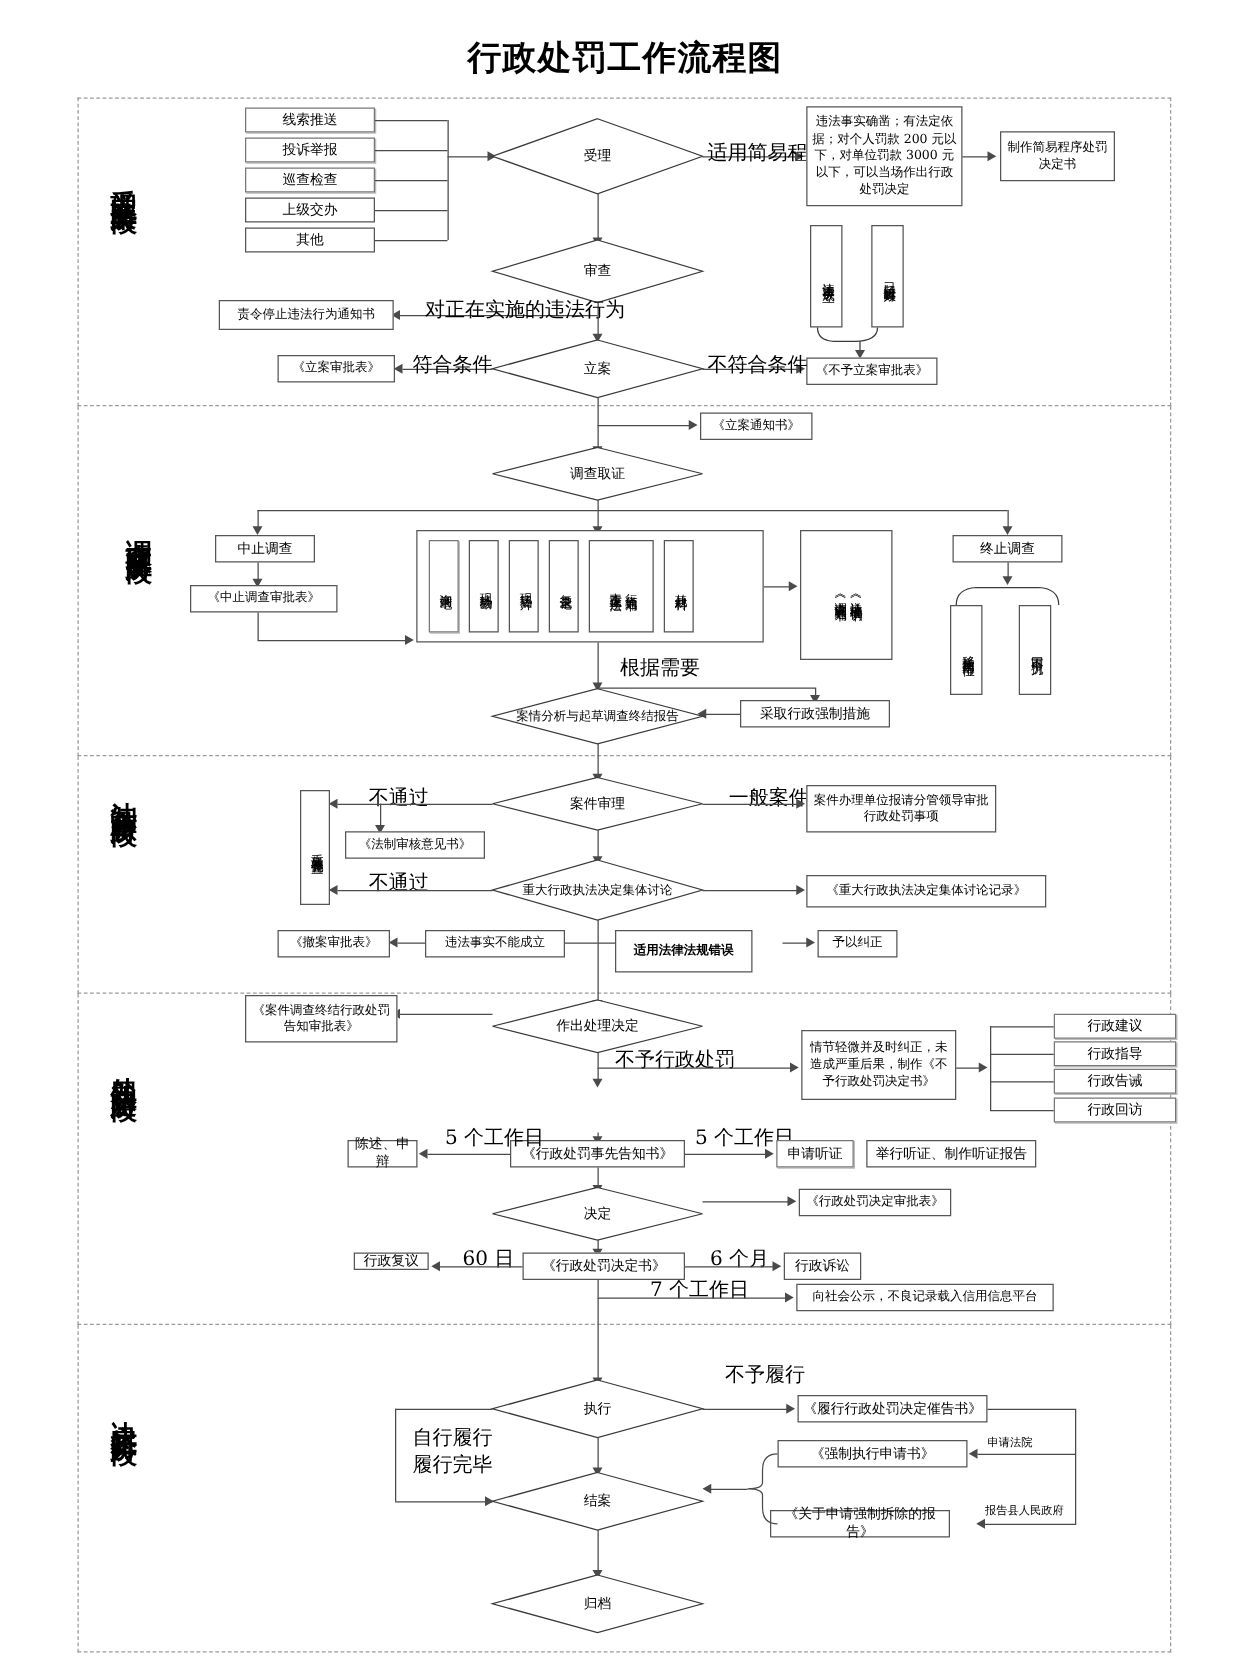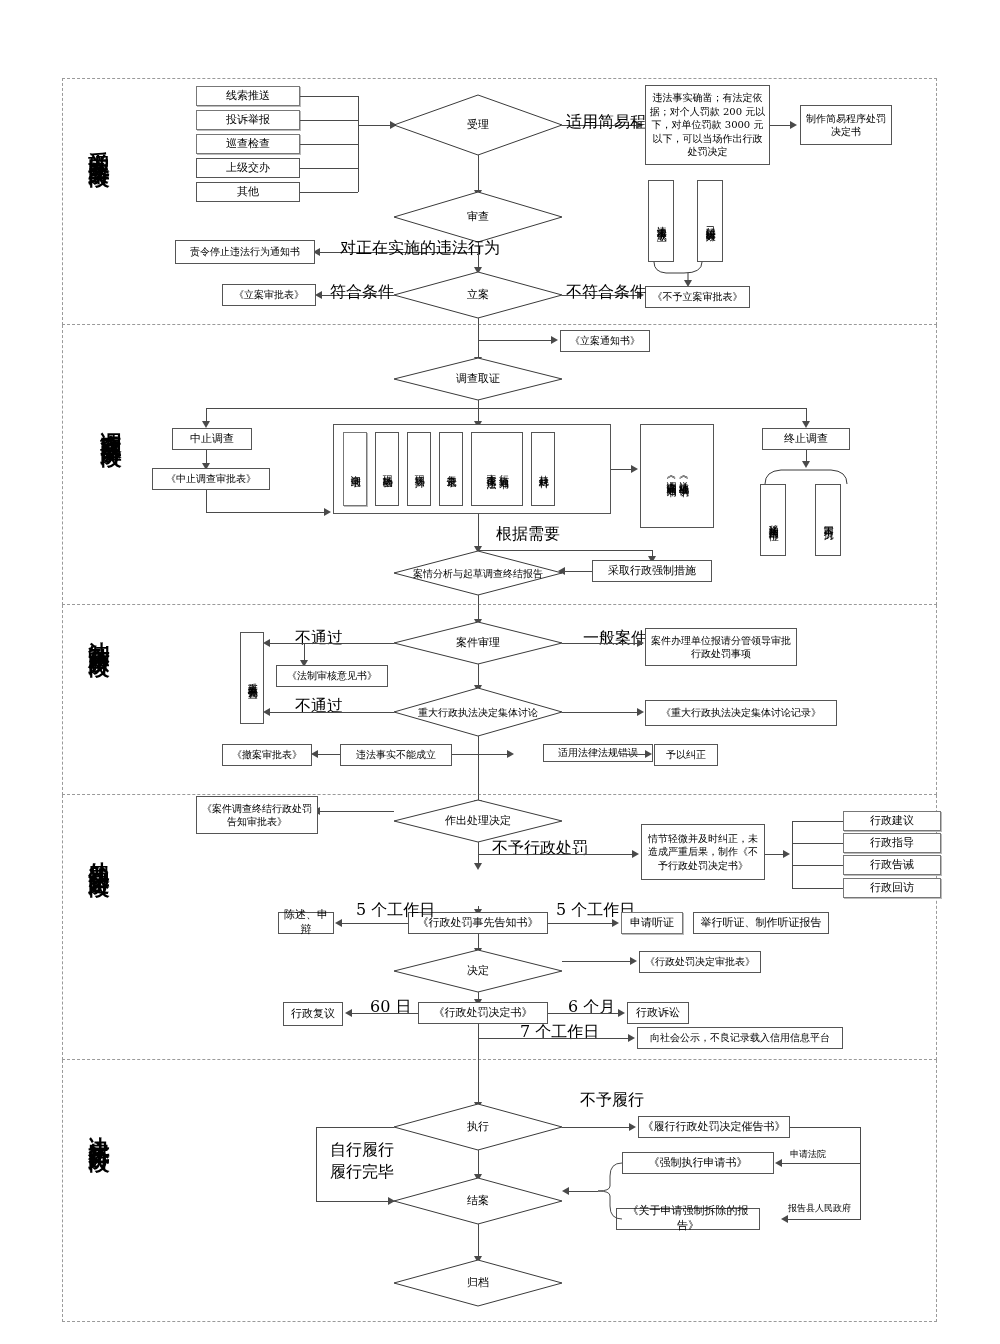--- a/index.html
+++ b/index.html
@@ -34,20 +34,21 @@
   .ar.r{border-top:4px solid transparent;border-bottom:4px solid transparent;border-left:7px solid #4a4a4a;}
   .ar.l{border-top:4px solid transparent;border-bottom:4px solid transparent;border-right:7px solid #4a4a4a;}
   .ar.d{border-left:4px solid transparent;border-right:4px solid transparent;border-top:7px solid #4a4a4a;}
   svg.br{position:absolute;overflow:visible;}
 </style>
 </head>
 <body>
 
 <div id="page">
 
+  <div id="title">行政处罚工作流程图</div>
 
   <div class="band" style="top:78px;height:247px;"></div>
   <div class="band mid" style="top:325px;height:280px;"></div>
   <div class="band mid" style="top:605px;height:190px;"></div>
   <div class="band mid" style="top:795px;height:265px;"></div>
   <div class="band mid" style="top:1060px;height:262px;"></div>
 
   <div class="phase-label" style="left:88px;top:135px;">受理立案阶段</div>
   <div class="phase-label" style="left:100px;top:415px;">调查取证阶段</div>
   <div class="phase-label" style="left:88px;top:625px;">法制审核阶段</div>
@@ -250,21 +251,21 @@
   <div class="ln lnv" style="left:478px;top:736px;height:18px;"></div>
   <div class="ln lnh" style="left:400px;top:754px;width:78px;"></div>
   <div class="ar l" style="left:393px;top:750px;"></div>
   <div class="bx sm" style="left:340px;top:744px;width:112px;height:22px;">违法事实不能成立</div>
   <div class="ln lnh" style="left:318px;top:754px;width:22px;"></div>
   <div class="ar l" style="left:311px;top:750px;"></div>
   <div class="bx sm" style="left:222px;top:744px;width:90px;height:22px;">《撤案审批表》</div>
 
   <div class="ln lnh" style="left:478px;top:754px;width:32px;"></div>
   <div class="ar r" style="left:507px;top:750px;"></div>
-  <div class="bx sm" style="left:543px;top:744px;width:110px;height:18px;">适用法律法规错误</div>
+  <div class="bx sm" style="left:492px;top:744px;width:110px;height:34px;font-weight:bold;">适用法律法规错误</div>
   <div class="ln lnh" style="left:626px;top:754px;width:22px;"></div>
   <div class="ar r" style="left:645px;top:750px;"></div>
   <div class="bx sm" style="left:654px;top:744px;width:64px;height:22px;">予以纠正</div>
 
   <div class="ln lnv" style="left:478px;top:754px;height:50px;"></div>
   <div class="ar d" style="left:474px;top:800px;"></div>
 
   <div class="dm" style="left:394px;top:800px;width:168px;height:42px;">
     <svg class="br shape" viewBox="0 0 168 42">
         <polygon points="84,0 168,21 84,42 0,21" fill="#fff" stroke="#3a3a3a" stroke-width="1"></polygon>
@@ -324,21 +325,21 @@
   <div class="ar r" style="left:630px;top:957px;"></div>
   <div class="bx sm" style="left:639px;top:951px;width:122px;height:22px;">《行政处罚决定审批表》</div>
 
   <div class="ln lnv" style="left:478px;top:992px;height:12px;"></div>
   <div class="ar d" style="left:474px;top:999px;"></div>
   <div class="bx" style="left:418px;top:1002px;width:130px;height:22px;">《行政处罚决定书》</div>
 
   <div class="lbl" style="left:370px;top:997px;">60 日</div>
   <div class="ln lnh" style="left:352px;top:1013px;width:66px;"></div>
   <div class="ar l" style="left:345px;top:1009px;"></div>
-  <div class="bx" style="left:283px;top:1002px;width:60px;height:24px;">行政复议</div>
+  <div class="bx" style="left:283px;top:1002px;width:60px;height:14px;">行政复议</div>
 
   <div class="lbl" style="left:568px;top:997px;">6 个月</div>
   <div class="ln lnh" style="left:548px;top:1013px;width:72px;"></div>
   <div class="ar r" style="left:618px;top:1009px;"></div>
   <div class="bx" style="left:627px;top:1002px;width:62px;height:22px;">行政诉讼</div>
 
   <div class="lbl" style="left:520px;top:1022px;">7 个工作日</div>
   <div class="ln lnv" style="left:478px;top:1024px;height:14px;"></div>
   <div class="ln lnh" style="left:478px;top:1038px;width:152px;"></div>
   <div class="ar r" style="left:628px;top:1034px;"></div>

